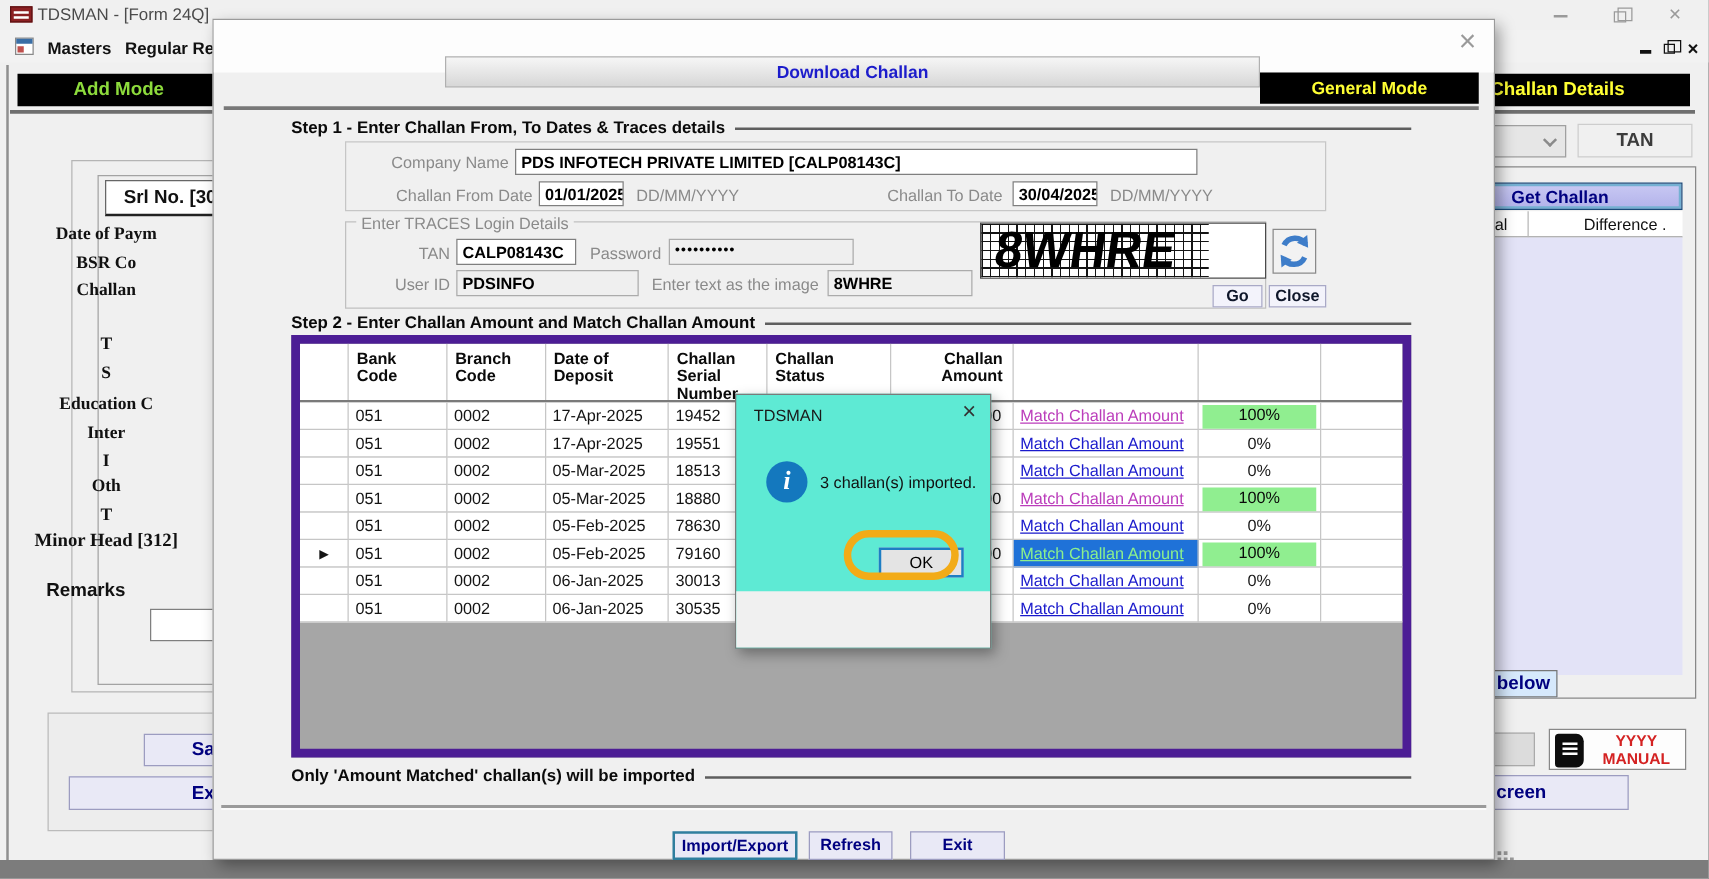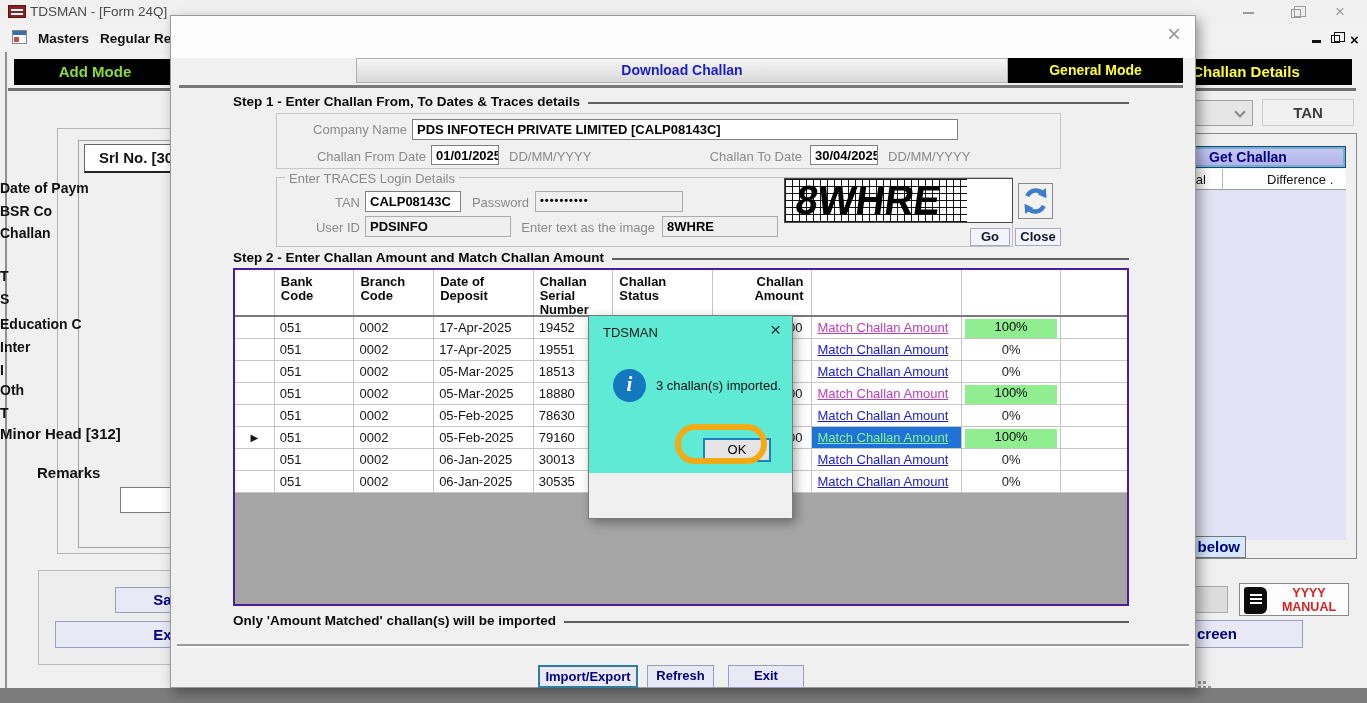--- a/index.html
+++ b/index.html
@@ -27,21 +27,21 @@
   .menu-item{ font-size:13.5px; font-weight:bold; color:#111; top:31px; cursor:default; }
   .minbar-b{ width:9px; height:3px; background:#111; }
   .restore-b{ width:9px; height:8px; border:1.5px solid #111; background:#f0f0f0; }
   .restore-b::before{ content:""; position:absolute; left:2px; top:-4px; width:9px; height:8px; border:1.5px solid #111; }
   .xglyph-b{ font-size:15px; font-weight:bold; color:#111; line-height:15px; }
 
   
   .black-tab{ background:#000; text-align:center; font-weight:bold; font-size:15px; line-height:26px; cursor:pointer; }
   .tab-underline{ background:#6f6f6f; height:3px; }
   .box{ border:1px solid #b5b5b5; }
-  .lf-label{ position:absolute; left:0; width:170px; text-align:left; font-weight:bold; font-size:14px; color:#111; }
+  .lf-label{ position:absolute; left:0; width:170px; text-align:center; font-weight:bold; font-size:14px; color:#111;font-family:Liberation Serif, serif; }
   .lav-btn{ background:#e9e9f6; border:1px solid #9c9cc0; color:#000080; font-weight:bold; text-align:center; cursor:pointer; }
   .chev{ width:8px; height:8px; border-right:2px solid #8a8a8a; border-bottom:2px solid #8a8a8a; transform:rotate(45deg); }
   .book{ width:23px; height:27px; background:#0d0d0d; border-radius:3px 6px 6px 3px; }
   .book::after{ content:""; position:absolute; left:6px; top:7px; width:12px; height:2px; background:#fff; box-shadow:0 4px 0 #fff, 0 8px 0 #fff; }
   .grip{ width:3px; height:3px; background:#9a9a9a; box-shadow:5px 5px 0 #9a9a9a, 5px 0 0 #9a9a9a, 0 5px 0 #9a9a9a, 10px 10px 0 #9a9a9a, 10px 5px 0 #9a9a9a, 5px 10px 0 #9a9a9a; }
 
   
   .modal{ left:170px; top:15px; width:1026px; height:673px; background:#f0f0f0;
           border:1px solid #9a9a9a; box-shadow:4px 5px 12px rgba(0,0,0,.38); z-index:10; }
   .modal-top{ left:0; top:0; width:100%; height:42px; background:#fdfdfd; }
@@ -59,21 +59,21 @@
   .captcha{ background:#fff; border:1px solid #4a4a4a; overflow:hidden; }
   .captcha .grid-bg{ position:absolute; left:0; top:0; width:182px; height:100%;
      background-image:repeating-linear-gradient(#141414 0 1px, transparent 1px 7px),
                       repeating-linear-gradient(90deg,#141414 0 1px, transparent 1px 7px);
      background-color:#fff; }
   .captcha .cap-text{ position:absolute; left:11px; top:0px; font-size:40px; font-weight:bold; color:#000;
      transform:skewX(-8deg) scaleY(1.02); letter-spacing:0px; line-height:43px; }
   .small-btn{ background:#f3f3fb; border:1px solid #a9a9c6; color:#0f172a; font-weight:bold; font-size:13px; text-align:center; line-height:16px; cursor:pointer;margin-left:17px; }
 
   
-  .dgrid{ background:#a6a6a6; border:2px solid #4c1d95; overflow:hidden; }
+  .dgrid{ background:#a6a6a6; border:7px solid #4c1d95; overflow:hidden; }
   .ghead{ display:flex; background:#fff; height:47px; border-bottom:2px solid #7a7a7a; }
   .hc{ font-weight:bold; font-size:13px; line-height:14px; padding:5px 4px 0 6px; border-right:1px solid #c6c6c6; white-space:pre-line; color:#0a0a0a; }
   .grow{ display:flex; height:22px; background:#fff; }
   .gc{ border-right:1px solid #c6c6c6; border-bottom:1px solid #c6c6c6; font-size:13px; color:#141414; padding:3px 4px 0 5px; white-space:nowrap; overflow:hidden; }
   .c0{ width:40px; text-align:center; padding-left:0; padding-right:0; font-size:10px; padding-top:5px; }
   .c1{ width:80px; } .c2{ width:80px; } .c3{ width:100px; } .c4{ width:80px; } .c5{ width:100px; }
   .c6{ width:100px; text-align:right; padding-right:9px; }
   .c7{ width:150px; } .c8{ width:100px; text-align:center; padding:0; } .c9{ width:66px; border-right:none; }
   .mlink{ color:#1a1acc; text-decoration:underline; cursor:pointer; font-size:13px; }
   .mlink.visited{ color:#bb3dbb; }
@@ -178,21 +178,21 @@
   </div>
   <div class="a grip" style="left:1198px; top:681px;"></div>
 
   <div class="a" style="left:0; top:688px; width:100%; height:15px; background:#7c7c7c;"></div>
 
   <div class="a modal">
     <div class="a modal-top">
       <div class="a" style="right:14px; top:6px; font-size:24px; font-weight:300; color:#9a9a9a; line-height:24px; cursor:pointer;">×</div>
     </div>
 
-    <div class="a mtab silver" style="left:185px; top:42px; width:652px; line-height:23px;">Download Challan</div>
+    <div class="a mtab silver" style="left:185px; top:29px; width:652px; line-height:23px;">Download Challan</div>
     <div class="a mtab black" style="left:837px; top:42px; width:175px;">General Mode</div>
     <div class="a" style="left:8px; top:69px; width:1004px; height:3px; background:#787878;"></div>
 
     <div class="a step-head" style="left:62px; top:78px; width:896px;">
       <span>Step 1 - Enter Challan From, To Dates &amp; Traces details</span>
         <span class="line"></span>
     </div>
 
     <div class="a panel1" style="left:105px; top:97px; width:785px; height:56px;">
       <div class="rlabel" style="left:0; top:8px; width:130px;">Company Name</div>

